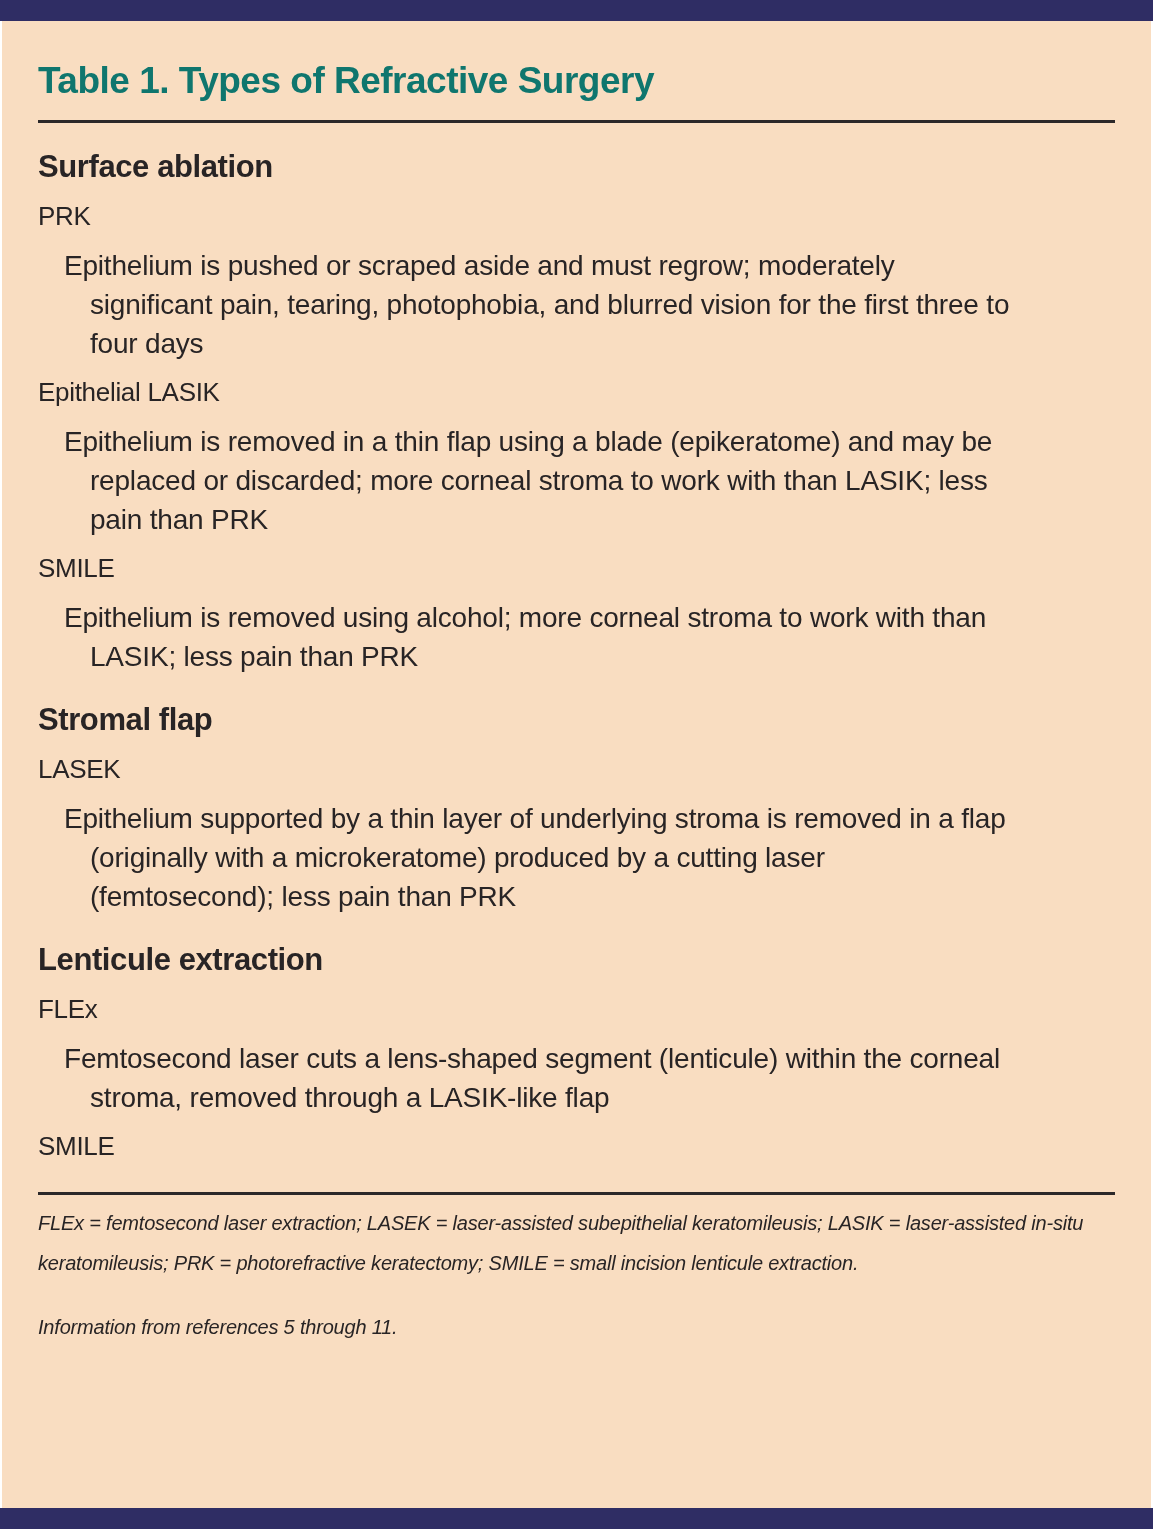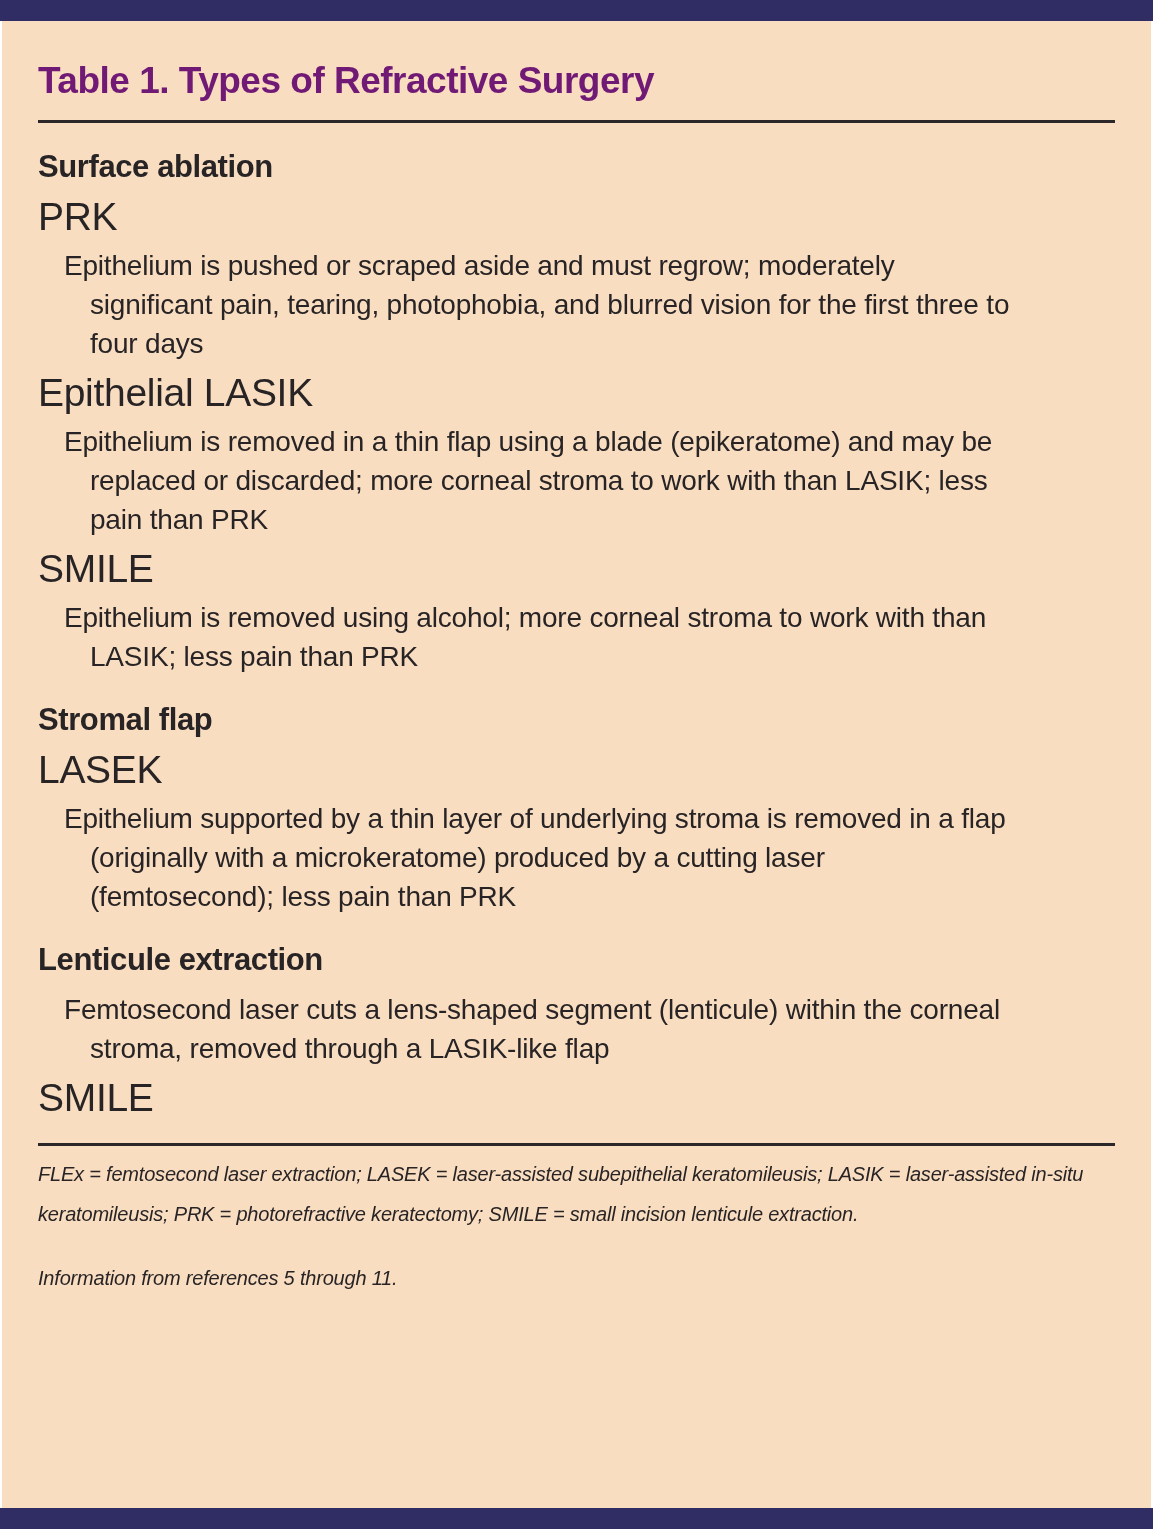--- a/index.html
+++ b/index.html
@@ -29,39 +29,39 @@
     left: 0;
     right: 0;
     padding: 37px 38px 0 38px;
   }
   .title {
     margin: 0;
     font-size: 37px;
     line-height: 45px;
     font-weight: bold;
     letter-spacing: -0.5px;
-    color: #701a75;
+    color: #0f766e;
   }
   .rule {
     height: 3px;
     background: #2c2829;
     width: 1077px;
   }
   .rule.under-title { margin-top: 17px; }
   .rule.above-foot { margin-top: 26px; }
   .section-header {
     margin-top: 24px;
     font-size: 31px;
     line-height: 40px;
     font-weight: bold;
     letter-spacing: -0.4px;
   }
   .term {
     margin-top: 10px;
-    font-size: 39px;
+    font-size: 26px;
     line-height: 39px;
     letter-spacing: -0.3px;
   }
   .desc {
     margin: 10px 0 0 0;
     font-size: 28px;
     line-height: 39px;
     letter-spacing: -0.2px;
     padding-left: 52px;
     text-indent: -26px;
@@ -99,20 +99,21 @@
     <div class="term">SMILE</div>
     <p class="desc">Epithelium is removed using alcohol; more corneal stroma to work with than LASIK; less pain than PRK</p>
 
     <div class="section-header">Stromal flap</div>
 
     <div class="term">LASEK</div>
     <p class="desc">Epithelium supported by a thin layer of underlying stroma is removed in a flap (originally with a microkeratome) produced by a cutting laser (femtosecond); less pain than PRK</p>
 
     <div class="section-header">Lenticule extraction</div>
 
+    <div class="term">FLEx</div>
     <p class="desc">Femtosecond laser cuts a lens-shaped segment (lenticule) within the corneal stroma, removed through a LASIK-like flap</p>
 
     <div class="term">SMILE</div>
 
     <div class="rule above-foot"></div>
 
     <p class="footnote">FLEx = femtosecond laser extraction; LASEK = laser-assisted subepithelial keratomileusis; LASIK = laser-assisted in-situ keratomileusis; PRK = photorefractive keratectomy; SMILE = small incision lenticule extraction.</p>
     <p class="footnote source">Information from references 5 through 11.</p>
   </div>
 

